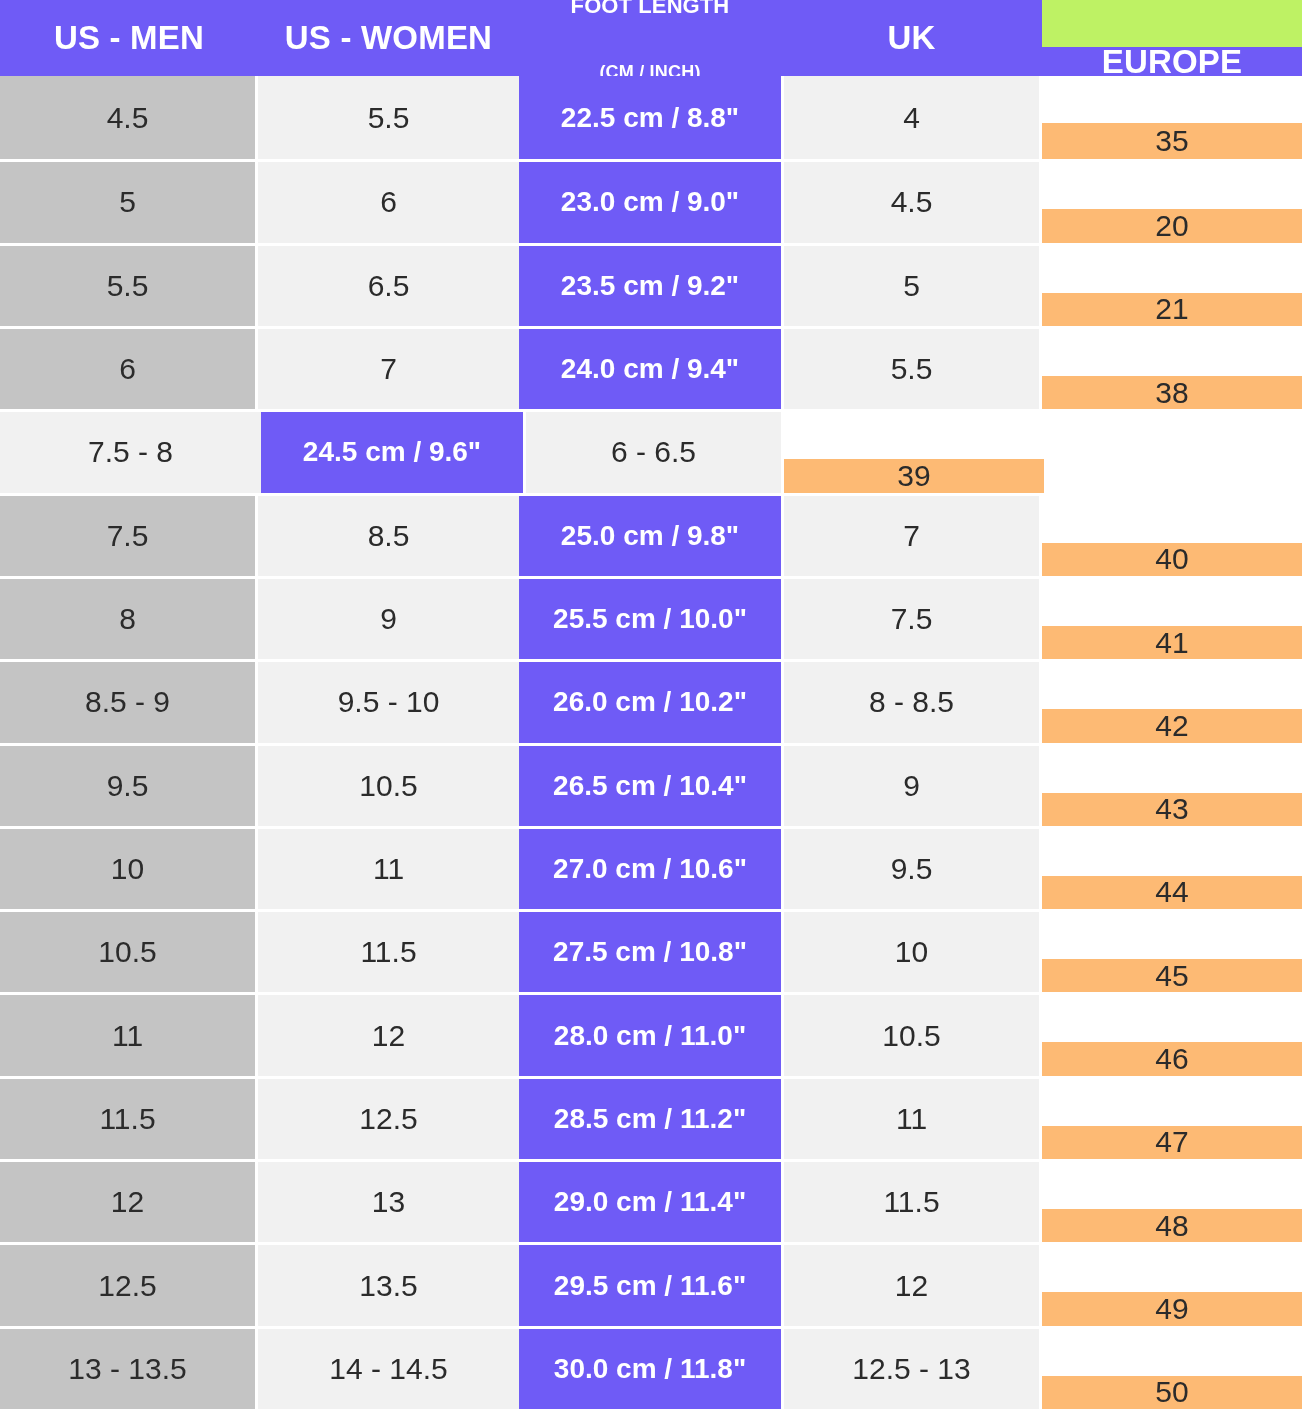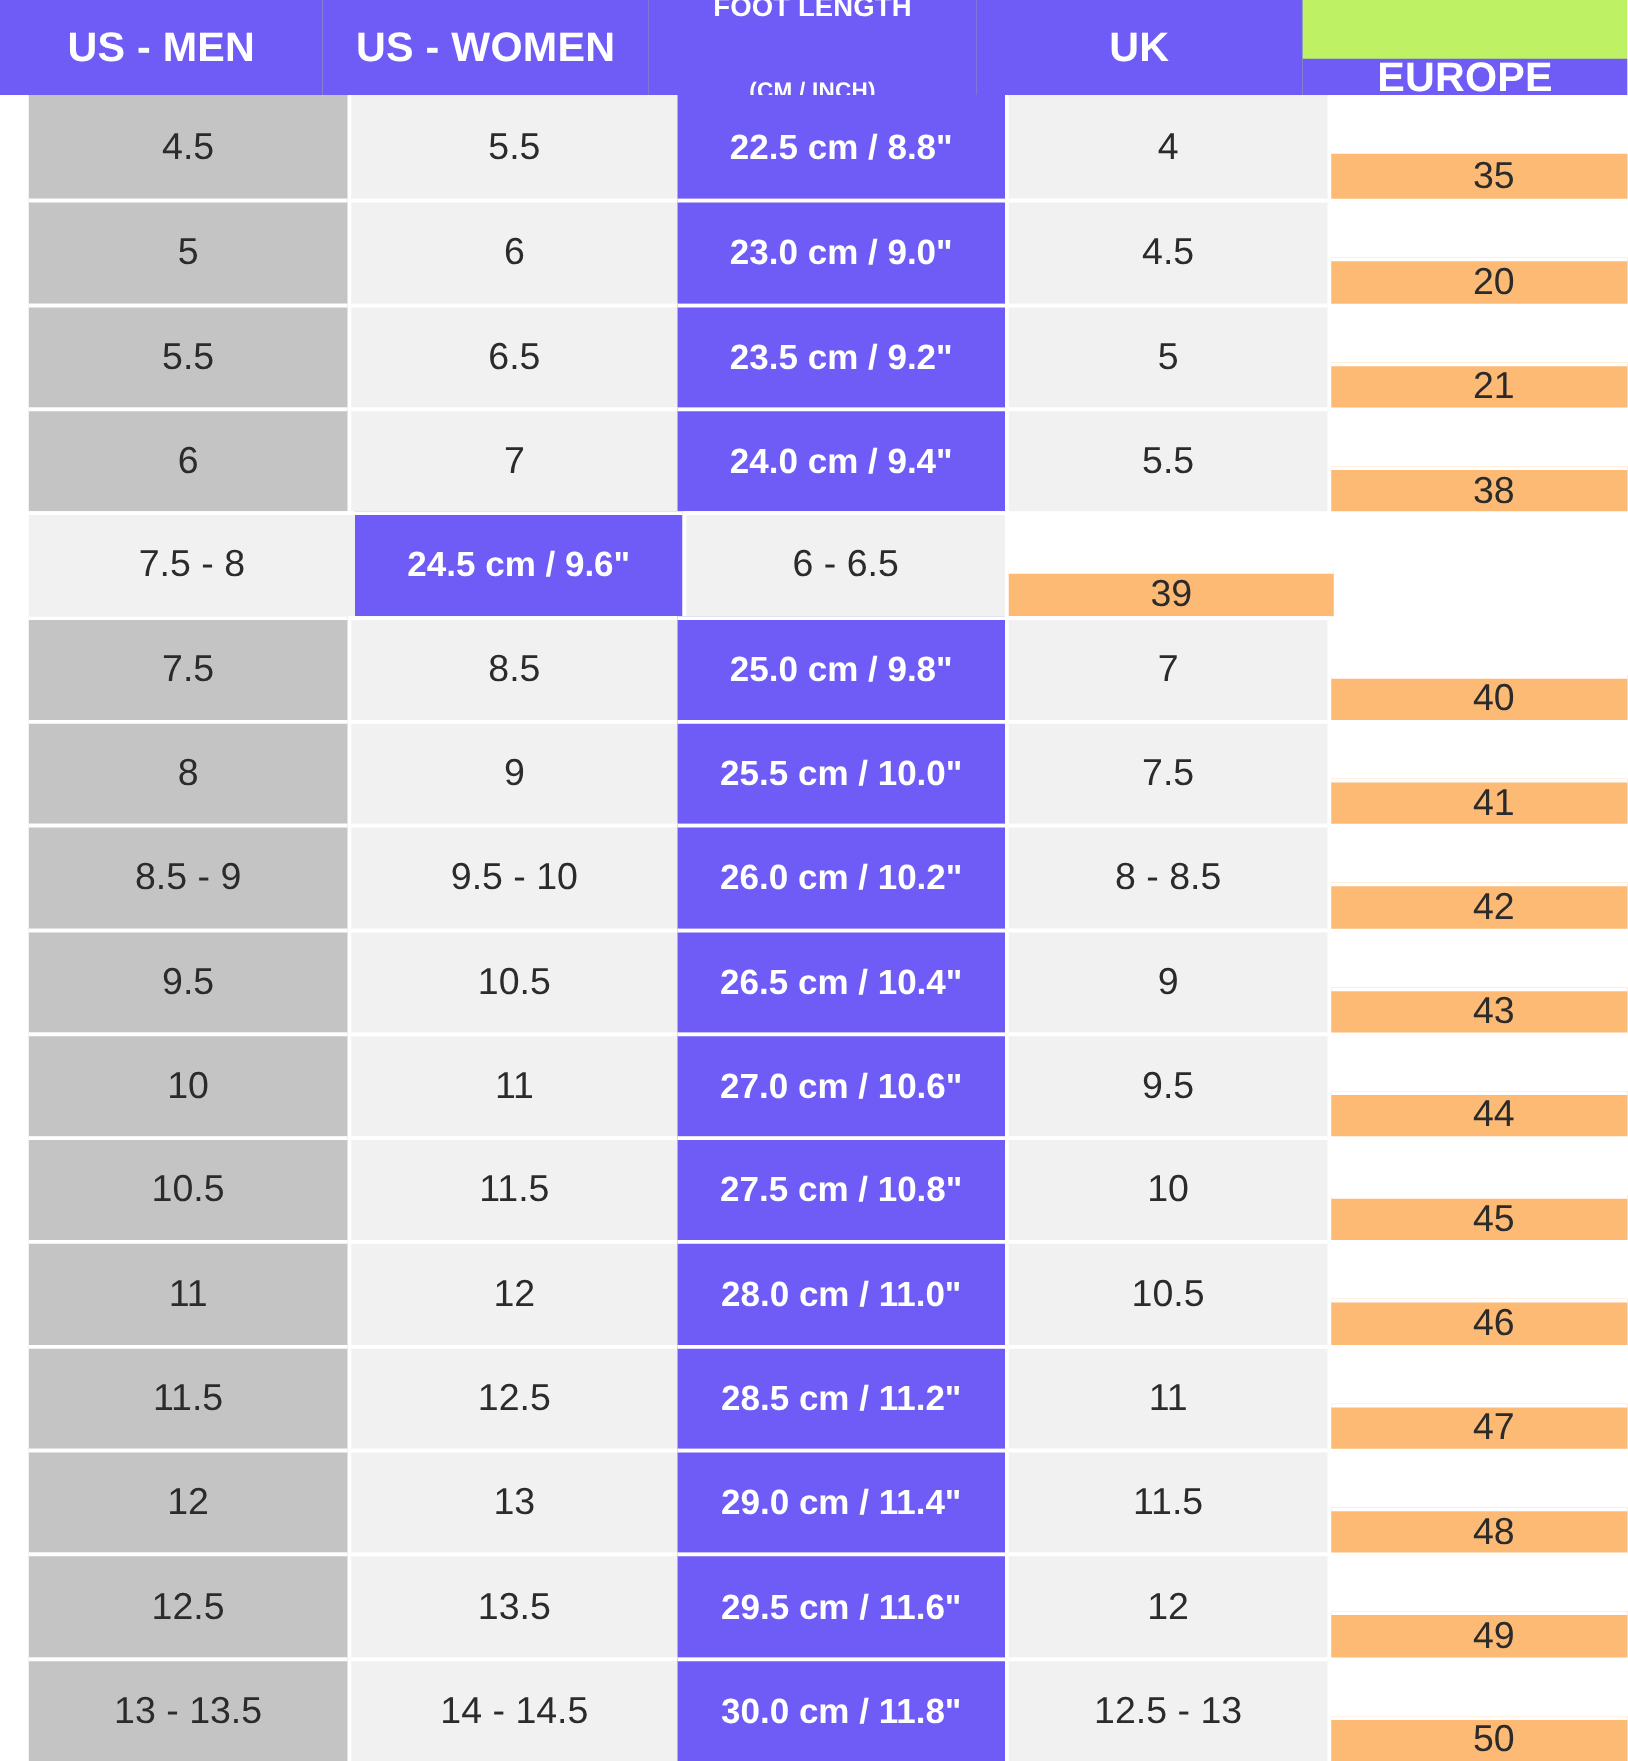--- a/index.html
+++ b/index.html
@@ -57,21 +57,20 @@
   .chart-body {
     flex: 1 1 auto;
     display: flex;
     flex-direction: column;
     background: #ffffff;
   }
   .chart-row {
     display: flex;
     flex: 1 1 0;
     min-height: 0;
-    padding-left: 23px;
   }
 
   
   .col-1 { flex: 0 0 258px; }
   .col-2 { flex: 0 0 261px; }
   .col-3 { flex: 0 0 262px; }
   .col-4 { flex: 0 0 261px; }
   .col-5 { flex: 0 0 260px; margin-top: 47px; }
 
   .cell {

